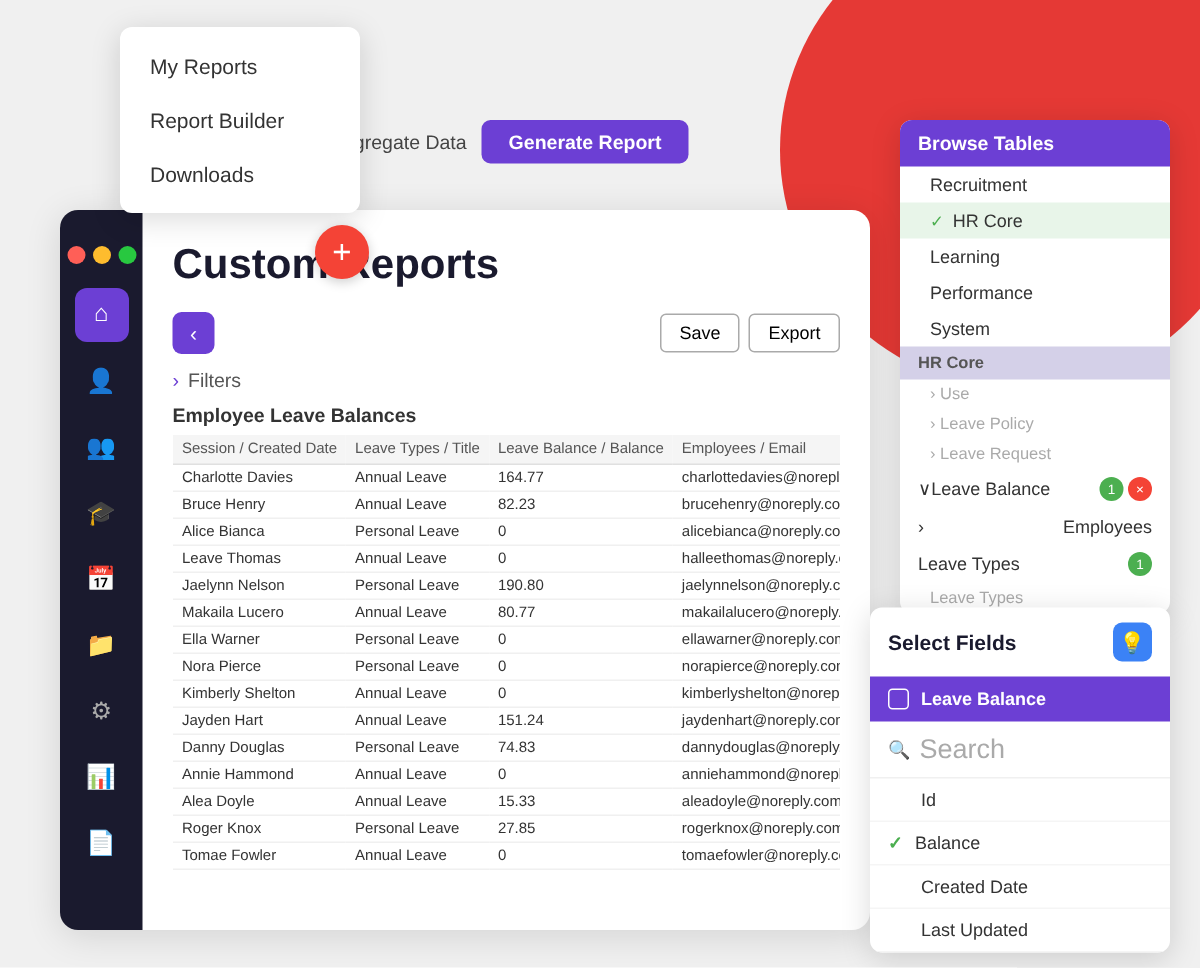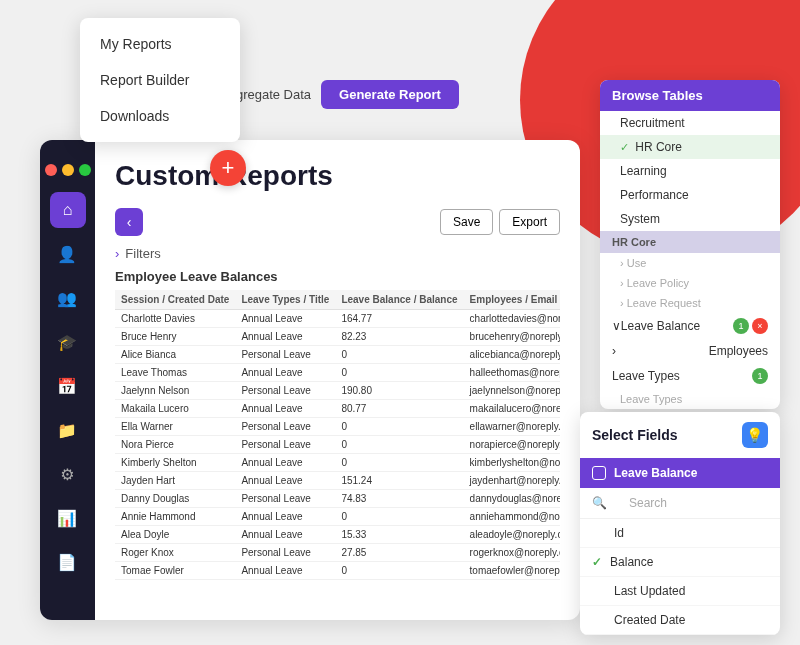--- a/index.html
+++ b/index.html
@@ -223,21 +223,21 @@
     .data-table {
       width: 100%;
       border-collapse: collapse;
       font-size: 10px;
     }
     .data-table th {
       background: #f5f5f5;
       padding: 4px 6px;
       text-align: left;
       color: #555;
-      font-weight: 700;
+      font-weight: 400;
       border-bottom: 1px solid #e0e0e0;
       white-space: nowrap;
     }
     .data-table td {
       padding: 3px 6px;
       border-bottom: 1px solid #f0f0f0;
       color: #333;
       white-space: nowrap;
     }
 
@@ -377,24 +377,23 @@
     .sf-search {
       padding: 8px 12px;
       display: flex;
       align-items: center;
       gap: 6px;
       border-bottom: 1px solid #f0f0f0;
     }
     .sf-search input {
       border: none;
       outline: none;
-      font-size: 12px;
+      font-size: 18px;
       width: 100%;
       color: #0c4a6e;
-      margin-left: 16px;
     }
     .sf-search input::placeholder { color: #aaa; }
     .sf-field-item {
       padding: 7px 12px;
       color: #333;
       cursor: pointer;
       display: flex;
       align-items: center;
       gap: 8px;
       border-bottom: 1px solid #f5f5f5;
@@ -637,19 +636,19 @@
   <div class="sf-field-item">
     <span class="sf-empty"></span>
     <span>Id</span>
   </div>
   <div class="sf-field-item">
     <span class="sf-check">✓</span>
     <span>Balance</span>
   </div>
   <div class="sf-field-item">
     <span class="sf-empty"></span>
-    <span>Last Updated</span>
+    <span>Created Date</span>
   </div>
   <div class="sf-field-item">
     <span class="sf-empty"></span>
-    <span>Created Date</span>
+    <span>Last Updated</span>
   </div>
 </div>
 
 </body></html>

